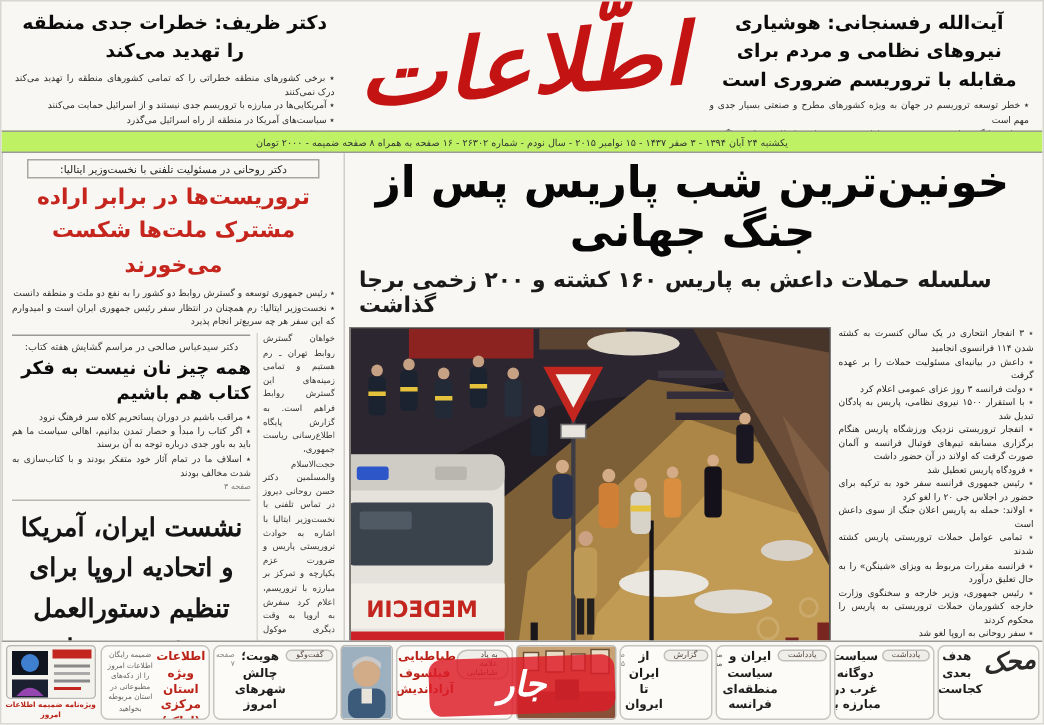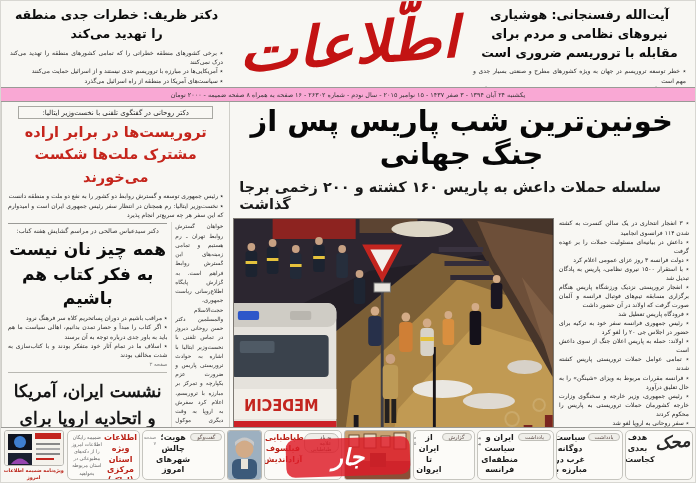--- a/index.html
+++ b/index.html
@@ -10,21 +10,21 @@
   .hdr{display:flex;height:86px;}
   .hdr-block{width:231px;padding:5px 7px 0;box-sizing:border-box;overflow:hidden;}
   .hdr-headline{font-size:12.5px;font-weight:bold;line-height:1.5;text-align:center;color:#0b0b0b;margin:0;}
   .hdr-bullets{list-style:none;margin:4px 2px 0;padding:0;font-size:6.1px;line-height:1.55;color:#2a2a2a;text-align:justify;}
   .hdr-bullets li::before{content:"٭ ";color:#333;}
   .pageref{font-size:5.3px;color:#777;margin-top:1px;}
   .masthead{flex:1;display:flex;align-items:center;justify-content:center;}
   .masthead-text{font-family:"DejaVu Serif",serif;font-style:italic;font-weight:bold;
         font-size:56px;color:#c31313;transform:rotate(-4deg) scaleX(1.12);line-height:1;}
   
-  .datebar{height:13px;border-top:1px solid #9a9a96;border-bottom:1px solid #9a9a96;background:#f9a8d4;
+  .datebar{height:13px;border-top:1px solid #9a9a96;border-bottom:1px solid #9a9a96;background:#bef264;
         display:flex;align-items:center;justify-content:center;font-size:6.4px;color:#333;}
   
   .main{display:flex;height:328px;}
   .lead{width:466px;box-sizing:border-box;padding:1px 5px 0 3px;overflow:hidden;}
   .lead-h1{font-size:29px;font-weight:700;text-align:center;margin:2px 0 0;color:#070707;letter-spacing:-1px;line-height:1.15;}
   .lead-h2{font-size:14.5px;font-weight:bold;text-align:left;margin:7px 6px 5px;color:#1a1a1a;line-height:1.2;}
   .lead-body{display:flex;gap:4px;height:240px;}
   .lead-bullets{width:130px;list-style:none;margin:0;padding:0 1px;font-size:6.05px;line-height:1.5;
         color:#222;text-align:justify;overflow:hidden;}
   .lead-bullets li::before{content:"٭ ";color:#444;}
@@ -35,21 +35,21 @@
         padding:3px 6px 0;overflow:hidden;}
   .kickerbox{border:1px solid #a8a8a2;font-size:7px;text-align:center;padding:1.5px 2px;margin:1px 10px 2px;color:#222;}
   .red-headline{color:#c5251c;font-size:14.5px;font-weight:bold;text-align:center;line-height:1.55;margin:2px 0 3px;}
   .sm-bullets{list-style:none;margin:0;padding:0;font-size:6.05px;line-height:1.55;text-align:justify;color:#2a2a2a;}
   .sm-bullets li::before{content:"٭ ";}
   .split{display:flex;gap:4px;margin-top:3px;}
   .runover{width:48px;font-size:5.7px;line-height:1.62;color:#333;text-align:justify;
         border-left:1px solid #d9d8d2;padding-left:3px;overflow:hidden;}
   .leftstack{flex:1;overflow:hidden;}
   .kicker2{font-size:6.4px;text-align:center;color:#333;border-top:1px solid #9a9a96;padding-top:2.5px;margin-top:1px;}
-  .h-black{font-size:17px;font-weight:900;text-align:center;line-height:1.45;color:#0c0c0c;margin:2px 0;}
+  .h-black{font-size:12px;font-weight:900;text-align:right;line-height:1.45;color:#0c0c0c;margin:2px 0;}
   .h-serif{font-family:"DejaVu Serif",serif;font-size:17px;font-weight:bold;text-align:center;line-height:1.6;color:#151515;
         margin:5px 0 2px;border-top:1px solid #b9b8b2;padding-top:5px;}
   .para{font-size:5.9px;line-height:1.55;text-align:justify;color:#262626;margin:1px 0;}
   
   .bottom{position:absolute;left:0;right:0;bottom:0;height:55px;border-top:1px solid #9a9a96;background:#f8f7f3;
         display:flex;gap:2px;padding:2px 2px;box-sizing:border-box;}
   .bbox{border:1px solid #c6c5bf;border-radius:5px;background:#fcfbf8;display:flex;flex-direction:row;
         align-items:flex-start;justify-content:flex-start;padding:2px 2px 1px;box-sizing:border-box;overflow:hidden;}
   .bkicker{font-size:5.3px;color:#5a4a46;border:1px solid #c0bfb9;border-radius:7px;padding:0 6px;background:#efeee9;margin-bottom:2px;}
   .btitle{font-size:8px;font-weight:bold;color:#1d1d1d;text-align:center;line-height:1.35;}
@@ -221,21 +221,21 @@
 
             <rect x="124" y="196" width="5" height="16" fill="#1b181d"></rect>
             <rect x="140" y="210" width="5" height="18" fill="#1b181d"></rect>
           </svg>
         </figure>
 
       </div>
     </section>
 
     <aside class="leftcol">
-      <div class="kickerbox">دکتر روحانی در گفتگوی تلفنی با نخست‌وزیر ایتالیا:</div>
+      <div class="kickerbox">دکتر روحانی در مسئولیت تلفنی با نخست‌وزیر ایتالیا:</div>
       <h3 class="red-headline">تروریست‌ها در برابر اراده مشترک ملت‌ها شکست می‌خورند</h3>
       <ul class="sm-bullets">
         <li>رئیس جمهوری توسعه و گسترش روابط دو کشور را به نفع دو ملت و منطقه دانست</li>
         <li>نخست‌وزیر ایتالیا: رم همچنان در انتظار سفر رئیس جمهوری ایران است و امیدوارم که این سفر هر چه سریع‌تر انجام پذیرد</li>
       </ul>
 
       <div class="split">
         <div class="runover">
           <span>خواهان گسترش روابط تهران ـ رم هستیم و تمامی زمینه‌های این گسترش روابط فراهم است. به گزارش پایگاه اطلاع‌رسانی ریاست جمهوری، حجت‌الاسلام والمسلمین دکتر حسن روحانی دیروز در تماس تلفنی با نخست‌وزیر ایتالیا با اشاره به حوادث تروریستی پاریس و ضرورت عزم یکپارچه و تمرکز بر مبارزه با تروریسم، اعلام کرد سفرش به اروپا به وقت دیگری موکول می‌شود.</span>
           

